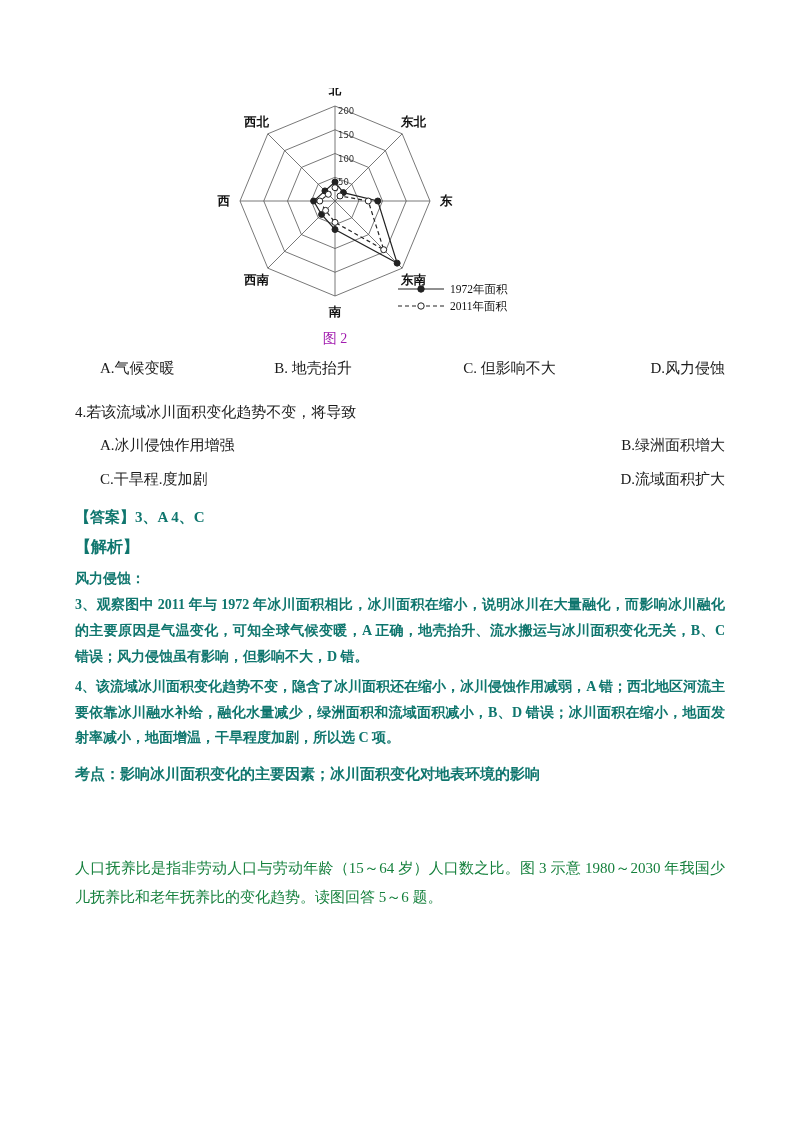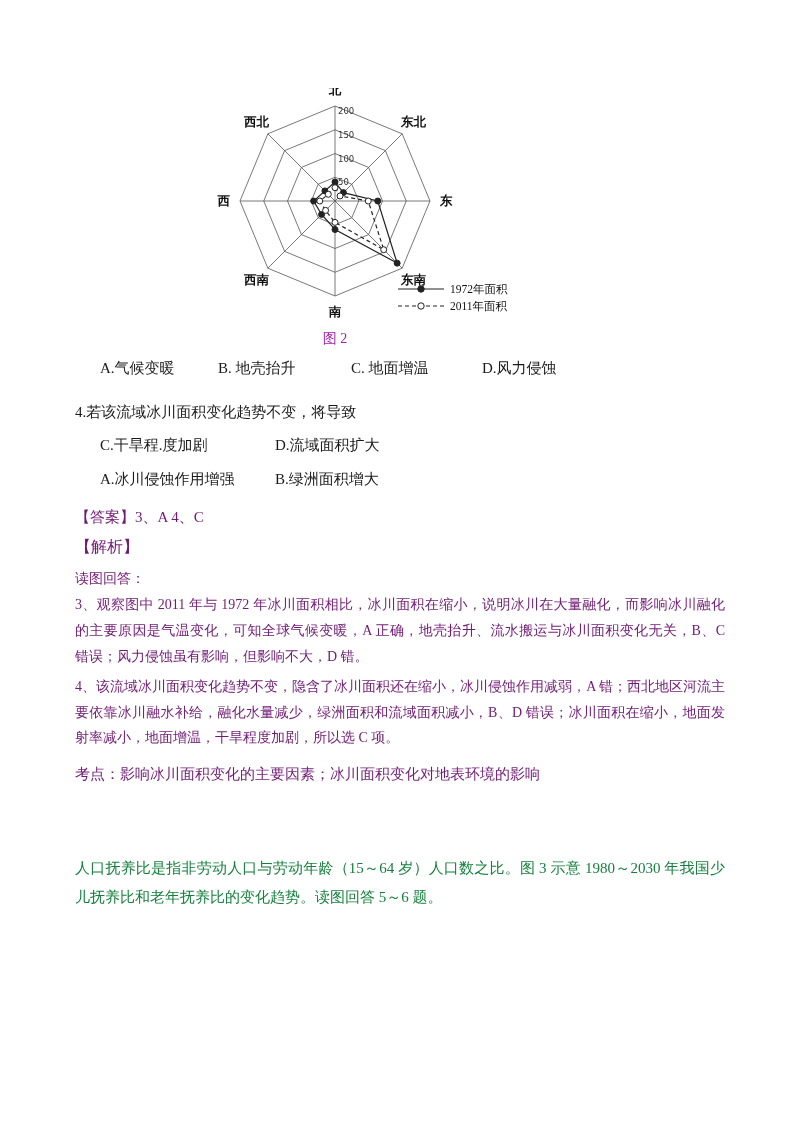--- a/index.html
+++ b/index.html
@@ -5,28 +5,28 @@
   html,body{margin:0;padding:0;background:#fff;}
   body{width:800px;height:1132px;position:relative;overflow:hidden;
        font-family:"Liberation Serif","DejaVu Serif",serif;color:#1a1a1a;}
   .page{position:relative;width:800px;height:1132px;}
   .content{padding:0 75px;}
   
   .chart-figure{width:400px;margin:88px 0 0 160px;}
   .chart-caption{width:350px;text-align:center;font-size:14px;margin-top:0;color:#a21caf;}
   
   .stem{font-size:15px;margin-top:18px;line-height:1.7;}
-  .opts-row{display:flex;margin:8px 0 0 25px;font-size:15px;line-height:1.7;}
+  .opts-row{display:flex;margin:8px 0 0 25px;font-size:15px;line-height:1.7;justify-content:space-between;}
   .opts-row.q3 span{margin-right:0;}
   .opts-row.q3 span:nth-child(1){width:118px;}
   .opts-row.q3 span:nth-child(2){width:133px;}
   .opts-row.q3 span:nth-child(3){width:131px;}
   .opts-row.q4 span:nth-child(1){width:175px;}
   
-  .red{color:#701a75;font-weight:normal;}
+  .red{color:#0f766e;font-weight:bold;}
   .ans-line{font-size:15px;margin-top:16px;}
   .jiexi-line{font-size:16px;margin-top:10px;}
   .fenxi-line{font-size:14px;margin-top:12px;}
   .red-para{font-size:14px;line-height:1.85;text-align:justify;margin-top:4px;}
   .kaodian{font-size:15px;margin-top:14px;}
   .passage{font-size:15px;line-height:1.9;text-align:justify;margin-top:70px;color:#15803d;}
   .footer{position:absolute;left:0;bottom:72px;width:800px;text-align:center;
           font-size:13px;color:#222;}
 </style>
 </head>
@@ -85,37 +85,37 @@
         <circle cx="261" cy="218" r="3.2" fill="#fff" stroke="#222222" stroke-width="1"></circle>
         <text x="290" y="222" font-size="11.5" fill="#111">2011年面积</text>
       </svg>
     <figcaption class="chart-caption">图 2</figcaption>
   </figure>
 
   <div class="content">
     <div class="opts-row q3">
       <span>A.气候变暖</span>
       <span>B. 地壳抬升</span>
-      <span>C. 地面增温</span>
+      <span>C. 但影响不大</span>
       <span>D.风力侵蚀</span>
     </div>
 
     <div class="stem">4.若该流域冰川面积变化趋势不变，将导致</div>
     <div class="opts-row q4">
+      <span>A.冰川侵蚀作用增强</span>
+      <span>B.绿洲面积增大</span>
+    </div>
+    <div class="opts-row q4">
       <span>C.干旱程.度加剧</span>
       <span>D.流域面积扩大</span>
-    </div>
-    <div class="opts-row q4">
-      <span>A.冰川侵蚀作用增强</span>
-      <span>B.绿洲面积增大</span>
     </div>
 
     <div class="ans-line red">【答案】3、A  4、C</div>
     <div class="jiexi-line red">【解析】</div>
-    <div class="fenxi-line red">读图回答：</div>
+    <div class="fenxi-line red">风力侵蚀：</div>
     <div class="red-para red">3、观察图中 2011 年与 1972 年冰川面积相比，冰川面积在缩小，说明冰川在大量融化，而影响冰川融化的主要原因是气温变化，可知全球气候变暖，A 正确，地壳抬升、流水搬运与冰川面积变化无关，B、C 错误；风力侵蚀虽有影响，但影响不大，D 错。</div>
     <div class="red-para red">4、该流域冰川面积变化趋势不变，隐含了冰川面积还在缩小，冰川侵蚀作用减弱，A 错；西北地区河流主要依靠冰川融水补给，融化水量减少，绿洲面积和流域面积减小，B、D 错误；冰川面积在缩小，地面发射率减小，地面增温，干旱程度加剧，所以选 C 项。</div>
     <div class="kaodian red">考点：影响冰川面积变化的主要因素；冰川面积变化对地表环境的影响</div>
 
     <div class="passage">人口抚养比是指非劳动人口与劳动年龄（15～64 岁）人口数之比。图 3 示意 1980～2030 年我国少儿抚养比和老年抚养比的变化趋势。读图回答 5～6 题。</div>
   </div>
 
   <div class="footer">第2 页|共10 页</div>
 </div>
 

